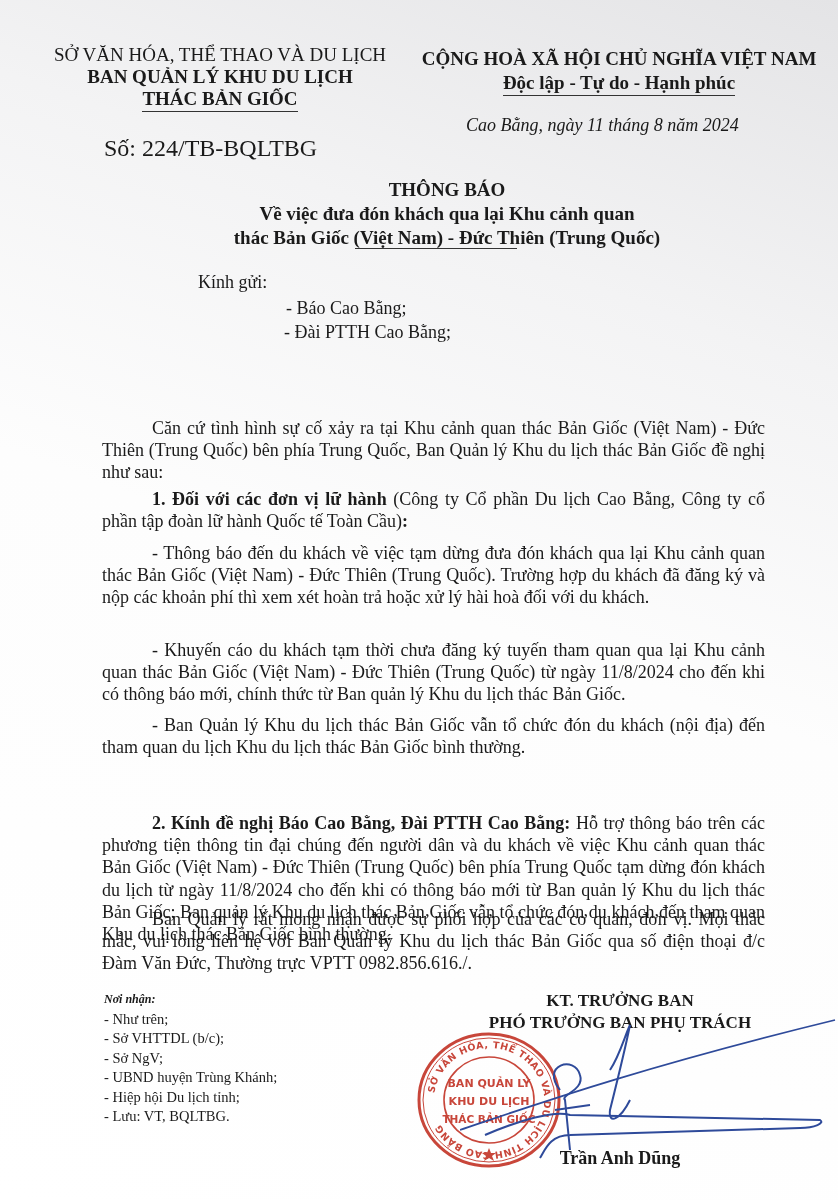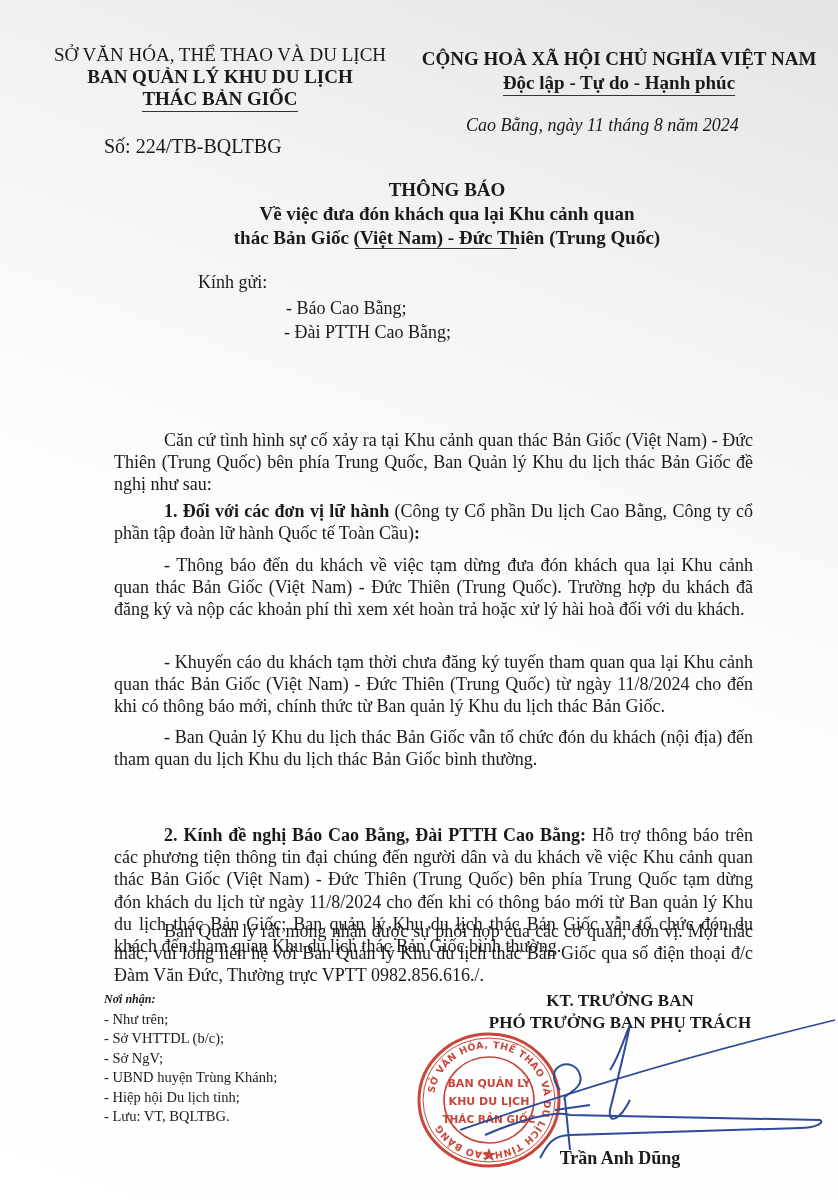--- a/index.html
+++ b/index.html
@@ -9,33 +9,33 @@
     font-family: "Liberation Serif", "DejaVu Serif", serif;
     color: #1a1a1a;
   }
   .abs { position: absolute; }
   .b { font-weight: bold; }
 
   .hdr-left { left: 40px; top: 44px; width: 360px; font-size: 19px; line-height: 22px; text-align: center; }
   .hdr-left .uline { display: inline-block; border-bottom: 1.5px solid #333; padding-bottom: 1px; }
   .hdr-right { left: 414px; top: 47px; width: 410px; font-size: 19px; line-height: 24px; text-align: center; }
   .hdr-right .motto { display: inline-block; border-bottom: 1.5px solid #333; padding-bottom: 0; font-size: 19px; }
-  .so-line { left: 104px; top: 135px; font-size: 20px; }
+  .so-line { left: 104px; top: 135px; font-size: 24px; }
   .date-line { left: 466px; top: 115px; font-size: 18px; font-style: italic; }
 
   .title { left: 0; width: 838px; top: 178px; font-size: 19px; line-height: 24px; text-align: center; font-weight: bold; padding-left: 28px; }
   .title .underline-seg { position: absolute; left: 355px; top: 70px; width: 162px; height: 0; border-top: 1.5px solid #333; }
 
   .kinh-gui { left: 198px; top: 272px; font-size: 18px; }
   .recips { left: 286px; top: 296px; font-size: 18px; line-height: 24.3px; }
   .recips div:last-child { margin-left: -2px; }
 
   .body-text { left: 102px; width: 663px; font-size: 18px; line-height: 22.2px; text-align: justify; }
   .indent { text-indent: 50px; }
-  .p { margin: 12px; }
+  .p { margin: 0; }
 
   .noi-nhan { left: 104px; top: 990px; font-size: 14.5px; line-height: 19.5px; }
   .noi-nhan .head { font-weight: bold; font-style: italic; font-size: 12px; }
 
   .sign-block { left: 440px; top: 990px; width: 360px; text-align: center; font-size: 17px; font-weight: bold; line-height: 22px; }
   .signer { left: 440px; top: 1148px; width: 360px; text-align: center; font-size: 18px; font-weight: bold; }
 
   .stamp { left: 414px; top: 1030px; width: 150px; height: 140px; }
   .signature { left: 460px; top: 1010px; width: 380px; height: 160px; }
 </style>

